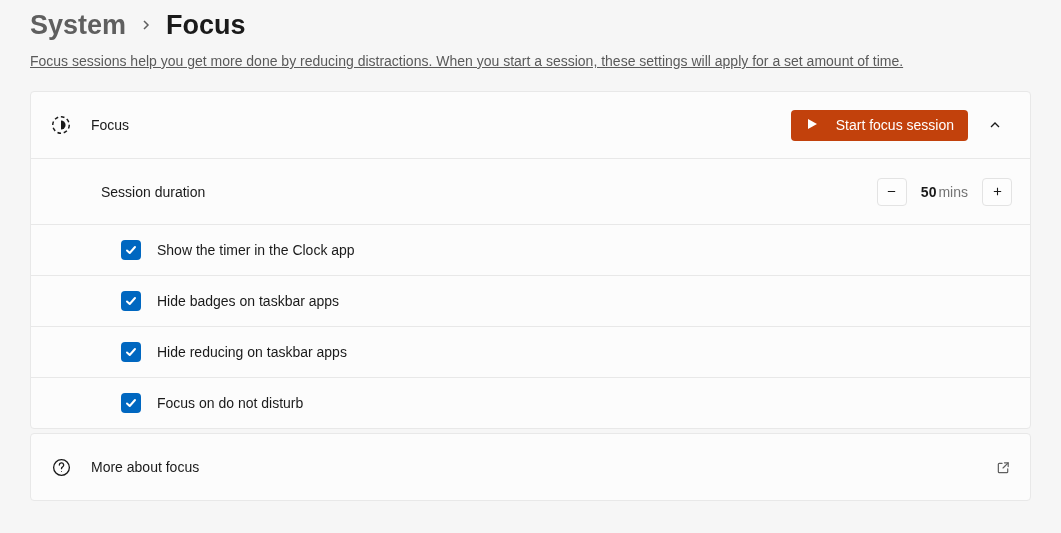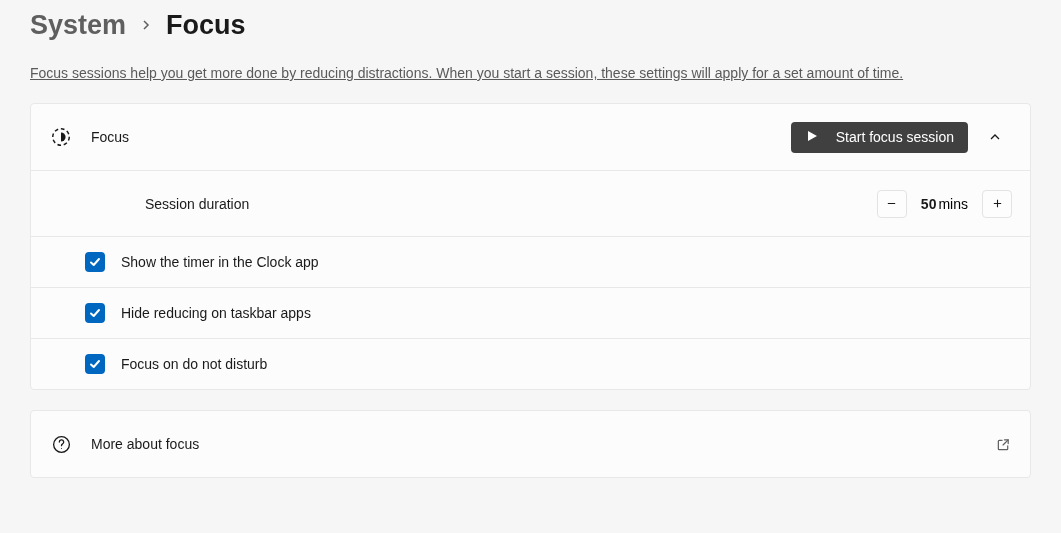--- a/index.html
+++ b/index.html
@@ -16,21 +16,21 @@
       color: #1a1a1a;
       font-size: 14px;
     }
     .page {
       padding: 10px 30px 20px 30px;
     }
     .breadcrumb {
       display: flex;
       align-items: center;
       gap: 14px;
-      margin-bottom: 24px;
+      margin-bottom: 12px;
     }
     .breadcrumb-parent {
       font-size: 27px;
       font-weight: 600;
       color: #5f5f5f;
       cursor: pointer;
     }
     .breadcrumb-sep {
       font-size: 16px;
       color: #5f5f5f;
@@ -46,56 +46,56 @@
       margin-bottom: 22px;
       text-decoration: underline;
     }
     .card {
       background: #fcfcfc;
       border: 1px solid #e8e8e8;
       border-radius: 4px;
       overflow: hidden;
     }
     .card + .card {
-      margin-top: 20px;
+      margin-top: 4px;
     }
     .row {
       display: flex;
       align-items: center;
       min-height: 66px;
       padding: 0 18px;
     }
     .row.sub {
       min-height: 51px;
       padding-left: 18px;
     }
     .row + .row {
       border-top: 1px solid #e8e8e8;
     }
     .row.sub .row-label, .row.sub .checkbox-wrap {
-      margin-left: 36px;
+      margin-left: 72px;
       gap: 16px;
     }
     .row.duration .row-label {
-      margin-left: 96px;
+      margin-left: 52px;
     }
     .row-icon {
       width: 24px;
       height: 24px;
       display: flex;
       align-items: center;
       justify-content: center;
       margin-right: 18px;
     }
     .row-label {
       flex: 1;
       color: #1a1a1a;
     }
     .btn-primary {
-      background: #404040;
+      background: #c2410c;
       color: #fff;
       border: none;
       border-radius: 4px;
       padding: 7px 14px;
       font-size: 14px;
       font-family: inherit;
       display: flex;
       align-items: center;
       gap: 17px;
       cursor: pointer;
@@ -138,21 +138,21 @@
     }
     .step-value {
       padding: 0 8px;
       font-size: 14px;
       color: #1a1a1a;
     }
     .step-value .num {
       font-weight: 600;
     }
     .step-value .unit {
-      color: #000000;
+      color: #737373;
       margin-left: 2px;
     }
     .checkbox-wrap {
       display: flex;
       align-items: center;
       gap: 10px;
       cursor: pointer;
     }
     .checkbox {
       width: 20px;
@@ -246,20 +246,30 @@
       <label class="checkbox-wrap">
         <span class="checkbox">
           <svg viewBox="0 0 12 12" fill="none" stroke="#fff" stroke-width="2" stroke-linecap="round" stroke-linejoin="round">
               <path d="M2 6.5 L4.7 9 L10 3"></path>
             </svg>
         </span>
         <span>Show the timer in the Clock app</span>
       </label>
     </div>
 
+    <div class="row sub">
+      <label class="checkbox-wrap">
+        <span class="checkbox">
+          <svg viewBox="0 0 12 12" fill="none" stroke="#fff" stroke-width="2" stroke-linecap="round" stroke-linejoin="round">
+              <path d="M2 6.5 L4.7 9 L10 3"></path>
+            </svg>
+        </span>
+        <span>Hide badges on taskbar apps</span>
+      </label>
+    </div>
 
     <div class="row sub">
       <label class="checkbox-wrap">
         <span class="checkbox">
           <svg viewBox="0 0 12 12" fill="none" stroke="#fff" stroke-width="2" stroke-linecap="round" stroke-linejoin="round">
               <path d="M2 6.5 L4.7 9 L10 3"></path>
             </svg>
         </span>
         <span>Hide reducing on taskbar apps</span>
       </label>

